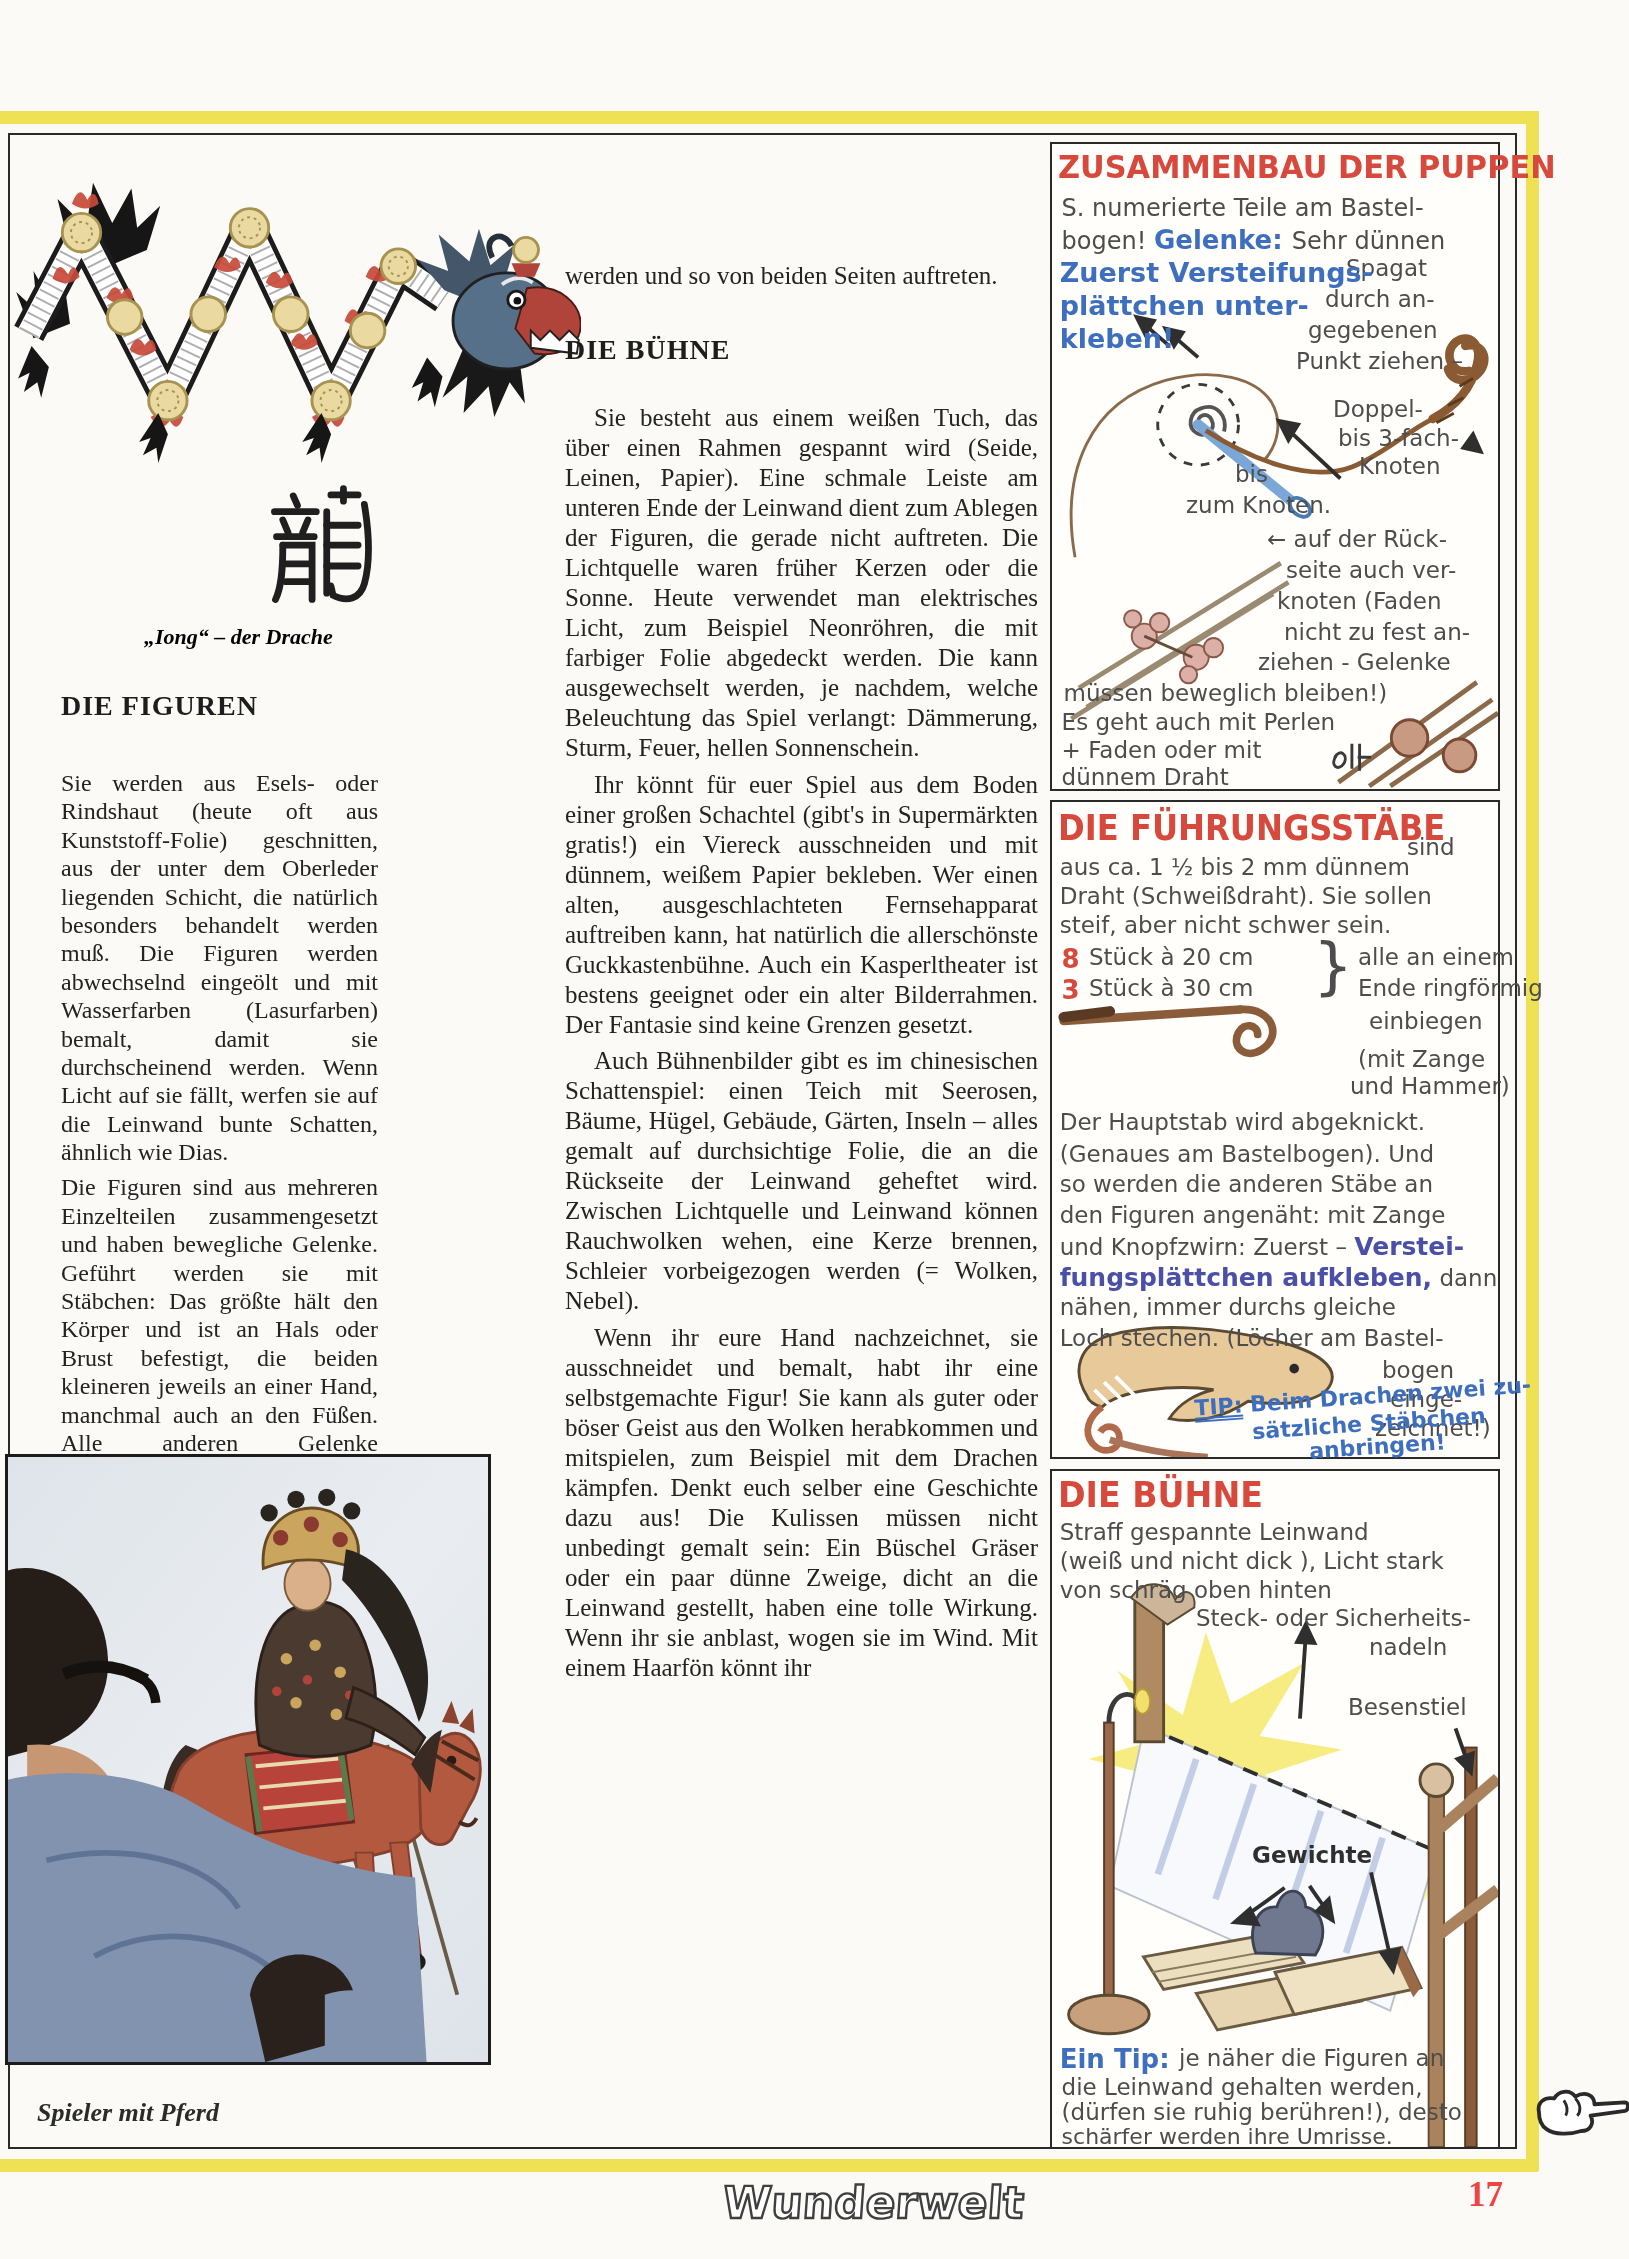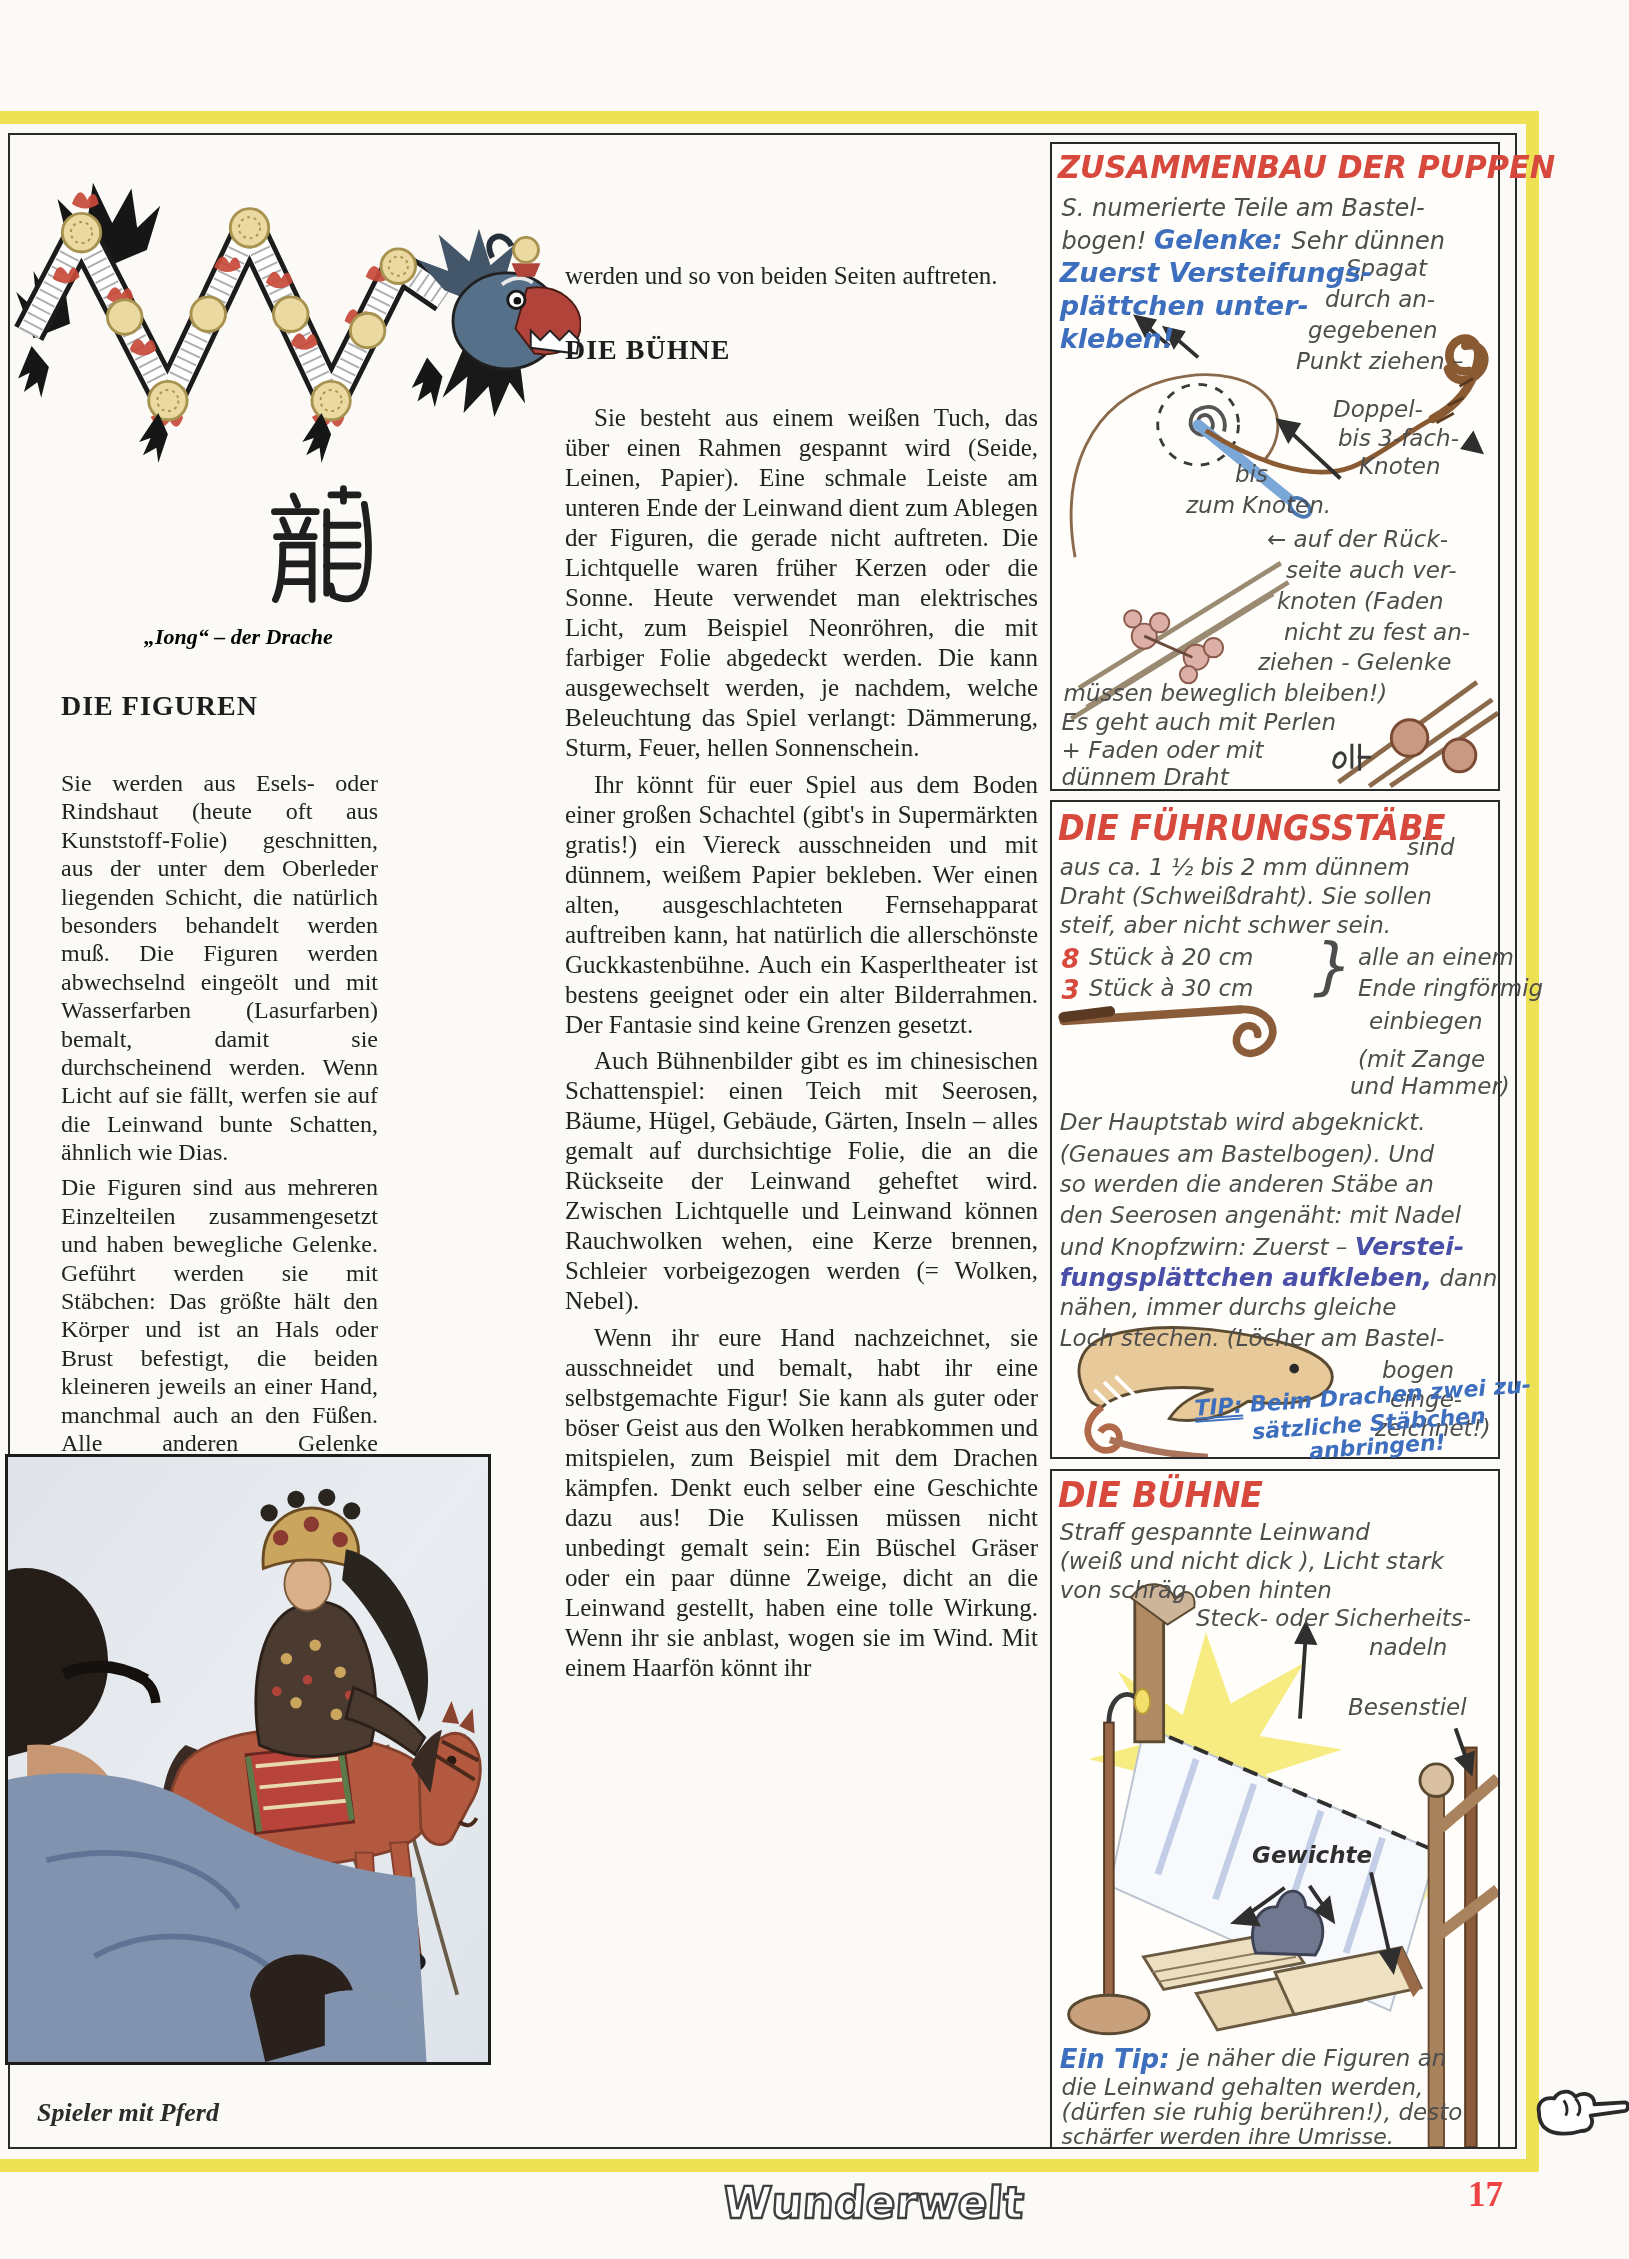--- a/index.html
+++ b/index.html
@@ -14,21 +14,21 @@
   .col p{margin:0 0 6.7px 0;text-indent:29px;}
   .col p.noindent{text-indent:0;}
   .leftcol{left:61px;top:769px;width:317px;font-size:24px;line-height:28.4px;}
   .midcol{left:565px;top:261px;width:473px;font-size:25px;line-height:30px;}
   .headline{font-weight:bold;letter-spacing:1px;font-size:28px;color:#1d1d1d;}
   .midcol .headline{margin:44px 0 38px 0;text-indent:0;text-align:left;}
   .caption-iong{position:absolute;left:144px;top:624px;width:288px;
     font-style:italic;font-weight:bold;font-size:22px;color:#000000;}
   .photo-caption{position:absolute;left:37px;top:2098px;font-style:italic;font-weight:bold;font-size:26px;color:#2b2b2b;}
   
-  .panel{position:absolute;left:1050px;width:446px;border:2.9px solid #2a2a2a;background:#fffefb;font-style:italic;}
+  .panel{position:absolute;left:1050px;width:446px;border:2.9px solid #2a2a2a;background:#fffefb;}
   .panel-title{position:absolute;font-family:"DejaVu Sans",sans-serif;font-weight:bold;color:#d6493c;
     white-space:nowrap;transform-origin:left top;}
   .hw{position:absolute;font-family:"DejaVu Sans",sans-serif;font-size:23px;color:#4d4d4d;white-space:nowrap;}
   .hw .b,.hw.b{color:#3e6fbe;font-weight:bold;}
   .hw .v,.hw.v{color:#4a4fa8;font-weight:bold;}
   .hw .r,.hw.r{color:#d6493c;font-weight:bold;}
   .tipu{text-decoration:underline;text-decoration-style:double;}
   .photo{position:absolute;left:4.8px;top:1454px;width:480px;height:605px;border:3.8px solid #1c1c1c;background:#e6eaee;}
   
   .logo{position:absolute;left:672px;top:2177px;width:403px;text-align:center;
@@ -335,21 +335,21 @@
   <div class="hw" style="left:37px;top:173px;">Stück à 30 cm</div>
   <div class="hw" style="left:261px;top:127px;font-size:63px;font-weight:normal;">}</div>
   <div class="hw" style="left:306px;top:142px;">alle an einem</div>
   <div class="hw" style="left:306px;top:173px;">Ende ringförmig</div>
   <div class="hw" style="left:317px;top:206px;">einbiegen</div>
   <div class="hw" style="left:306px;top:244px;">(mit Zange</div>
   <div class="hw" style="left:298px;top:271px;">und Hammer)</div>
   <div class="hw" style="left:7.7px;top:307px;">Der Hauptstab wird abgeknickt.</div>
   <div class="hw" style="left:7.7px;top:339px;">(Genaues am Bastelbogen). Und</div>
   <div class="hw" style="left:7.7px;top:369px;">so werden die anderen Stäbe an</div>
-  <div class="hw" style="left:7.7px;top:400px;">den Seerosen angenäht: mit Nadel</div>
+  <div class="hw" style="left:7.7px;top:400px;">den Figuren angenäht: mit Zange</div>
   <div class="hw" style="left:7.7px;top:430px;"><span>und Knopfzwirn: Zuerst – </span><span class="v" style="font-size:25px;">Verstei-</span></div>
   <div class="hw" style="left:7.7px;top:461px;"><span class="v" style="font-size:25px;">fungsplättchen aufkleben,</span><span> dann</span></div>
   <div class="hw" style="left:7.7px;top:492px;">nähen, immer durchs gleiche</div>
   <div class="hw" style="left:7.7px;top:523px;">Loch stechen. (Löcher am Bastel-</div>
   <div class="hw" style="left:330px;top:555px;">bogen</div>
   <div class="hw" style="left:338px;top:584px;">einge-</div>
   <div class="hw" style="left:323px;top:613px;">zeichnet!)</div>
   <div class="hw b" style="left:142px;top:582px;font-size:22px;transform:rotate(-4deg);"><span class="tipu">TIP:</span>&nbsp;<span>Beim Drachen zwei zu-</span></div>
   <div class="hw b" style="left:200px;top:609px;font-size:22px;transform:rotate(-4deg);">sätzliche Stäbchen</div>
   <div class="hw b" style="left:257px;top:632px;font-size:22px;transform:rotate(-4deg);">anbringen!</div>

